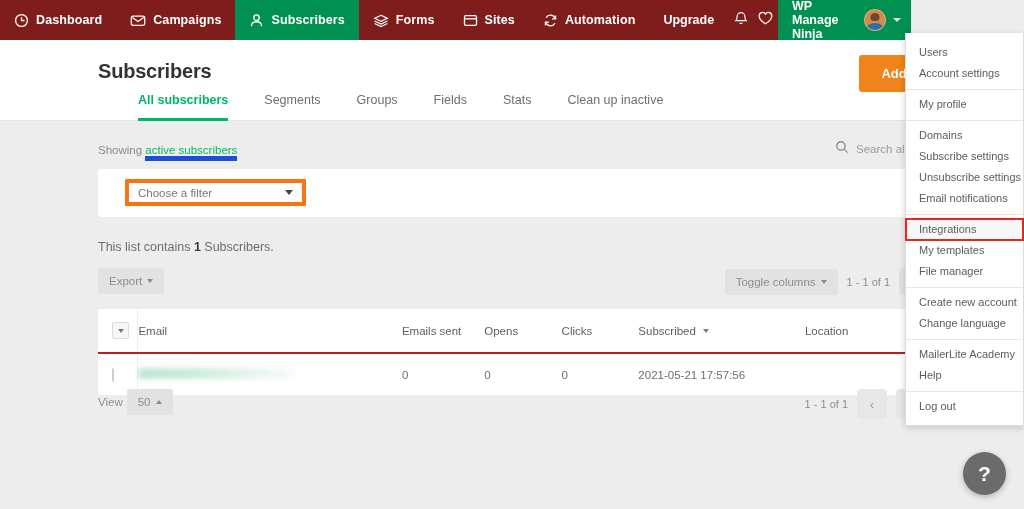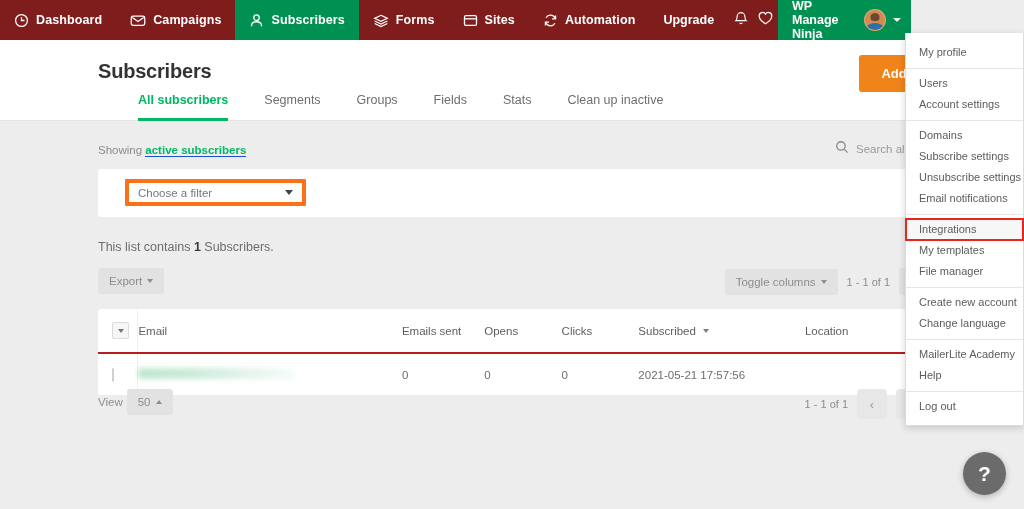--- a/index.html
+++ b/index.html
@@ -105,21 +105,21 @@
     height: 3px; background: #00b764;
   }
 
   
   .content { position: absolute; top: 121px; left: 0; width: 1024px; bottom: 0; background: #ededed; }
 
   .showing-row {
     position: absolute; left: 98px; top: 23px; font-size: 11.5px; color: #8a8a8a;
   }
   .showing-link {
-    color: #00b764; font-weight: 700; border-bottom: 1px solid #1d4ed8;
+    color: #00b764; font-weight: 400; border-bottom: 5px solid #1d4ed8;
     cursor: pointer;
   }
   .search-wrap {
     position: absolute; right: 18px; top: 19px; display: flex; align-items: center; gap: 7px;
   }
   .search-input {
     border: none; background: transparent; outline: none;
     font-size: 11.5px; color: #8a8a8a; font-family: "Liberation Sans", sans-serif;
     width: 150px;
   }
@@ -329,25 +329,25 @@
       <div class="nav-user">
         <span class="nav-user-name">WP Manage Ninja</span>
         <span class="avatar"></span>
         <span class="caret-down"></span>
       </div>
     </div>
   </div>
 
   <div class="dropdown">
     <div class="dd-group">
-      <div class="dd-item">My profile</div>
-    </div>
-    <div class="dd-group">
       <div class="dd-item">Users</div>
       <div class="dd-item">Account settings</div>
+    </div>
+    <div class="dd-group">
+      <div class="dd-item">My profile</div>
     </div>
     <div class="dd-group">
       <div class="dd-item">Domains</div>
       <div class="dd-item">Subscribe settings</div>
       <div class="dd-item">Unsubscribe settings</div>
       <div class="dd-item">Email notifications</div>
     </div>
     <div class="dd-group">
       <div class="dd-item highlighted">Integrations</div>
       <div class="dd-item">My templates</div>

